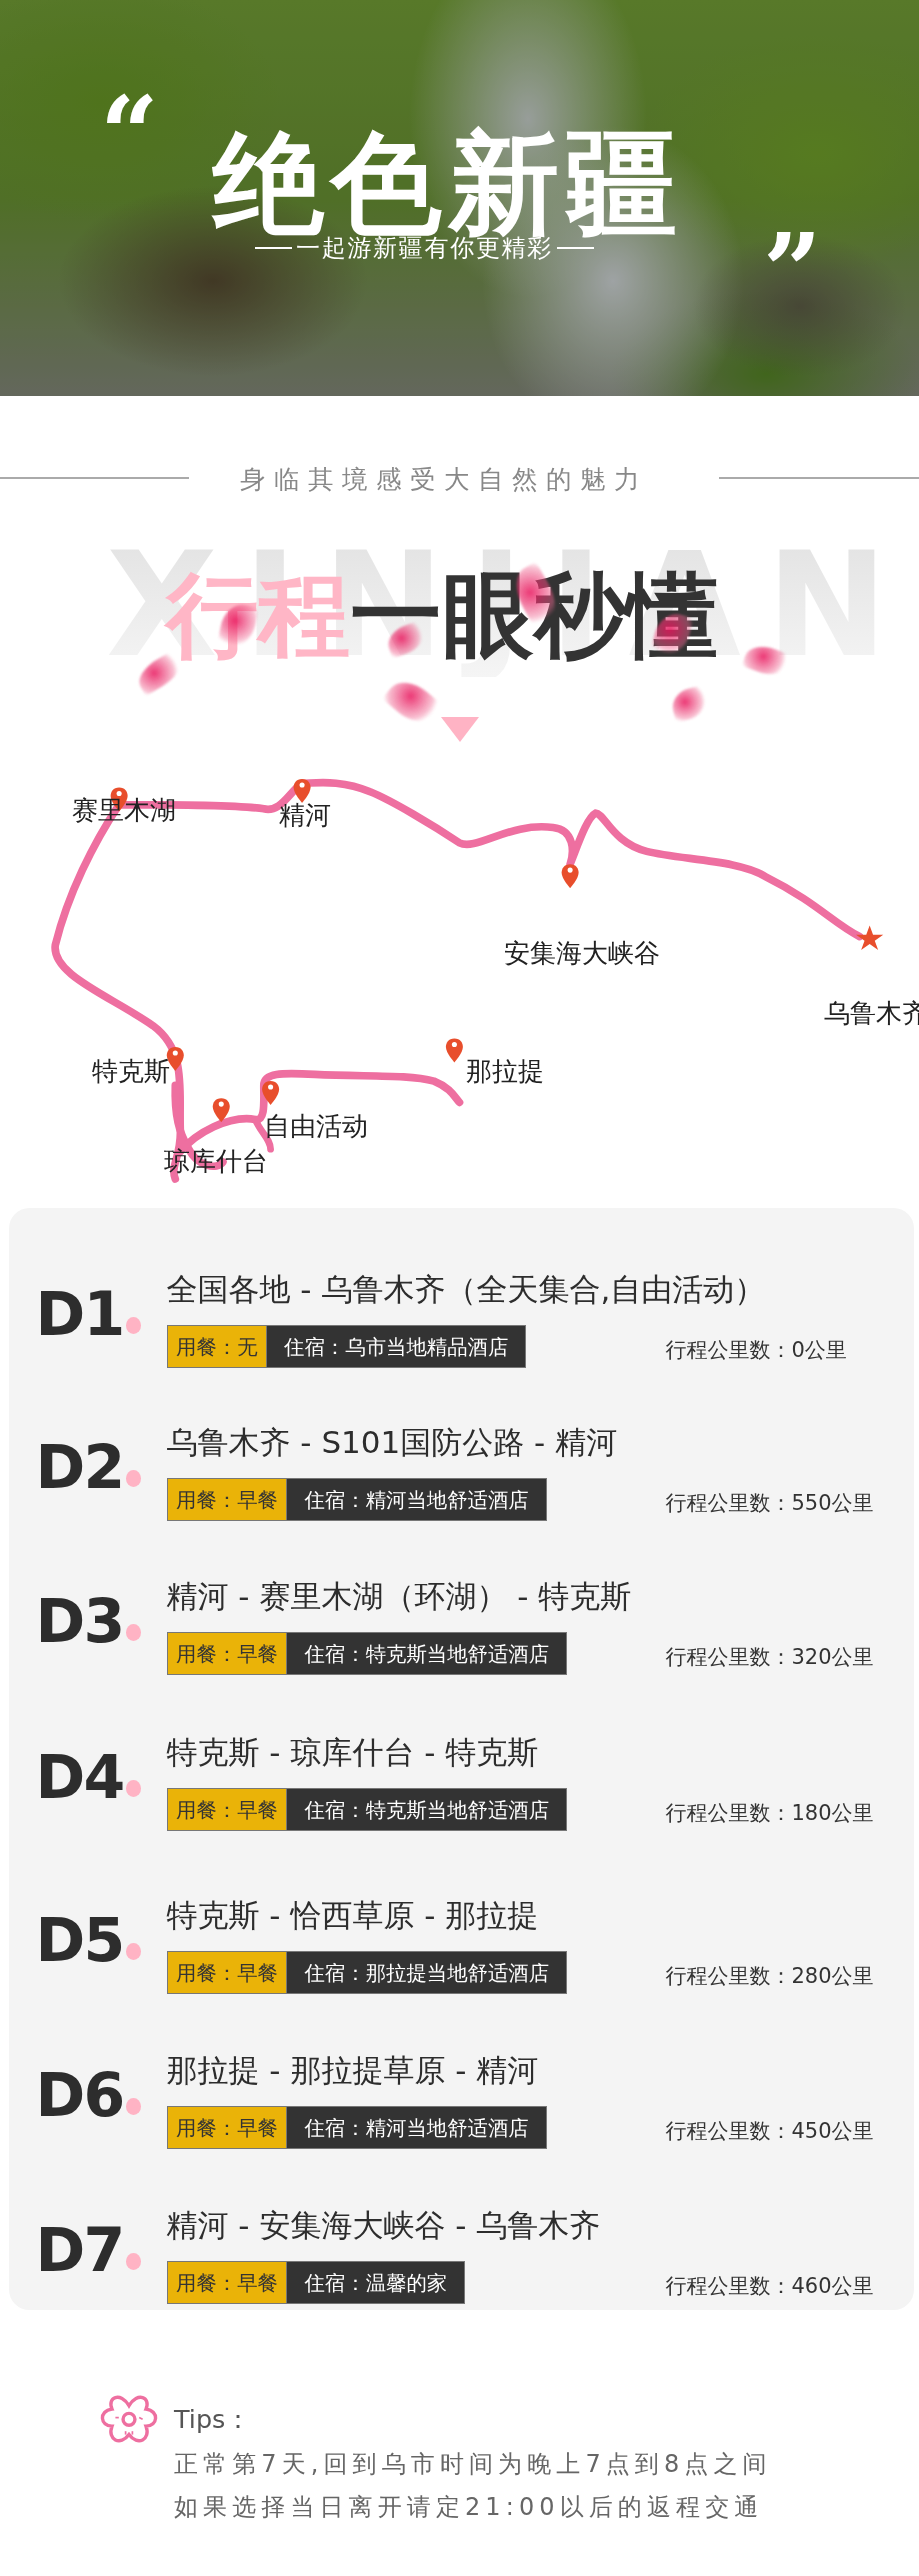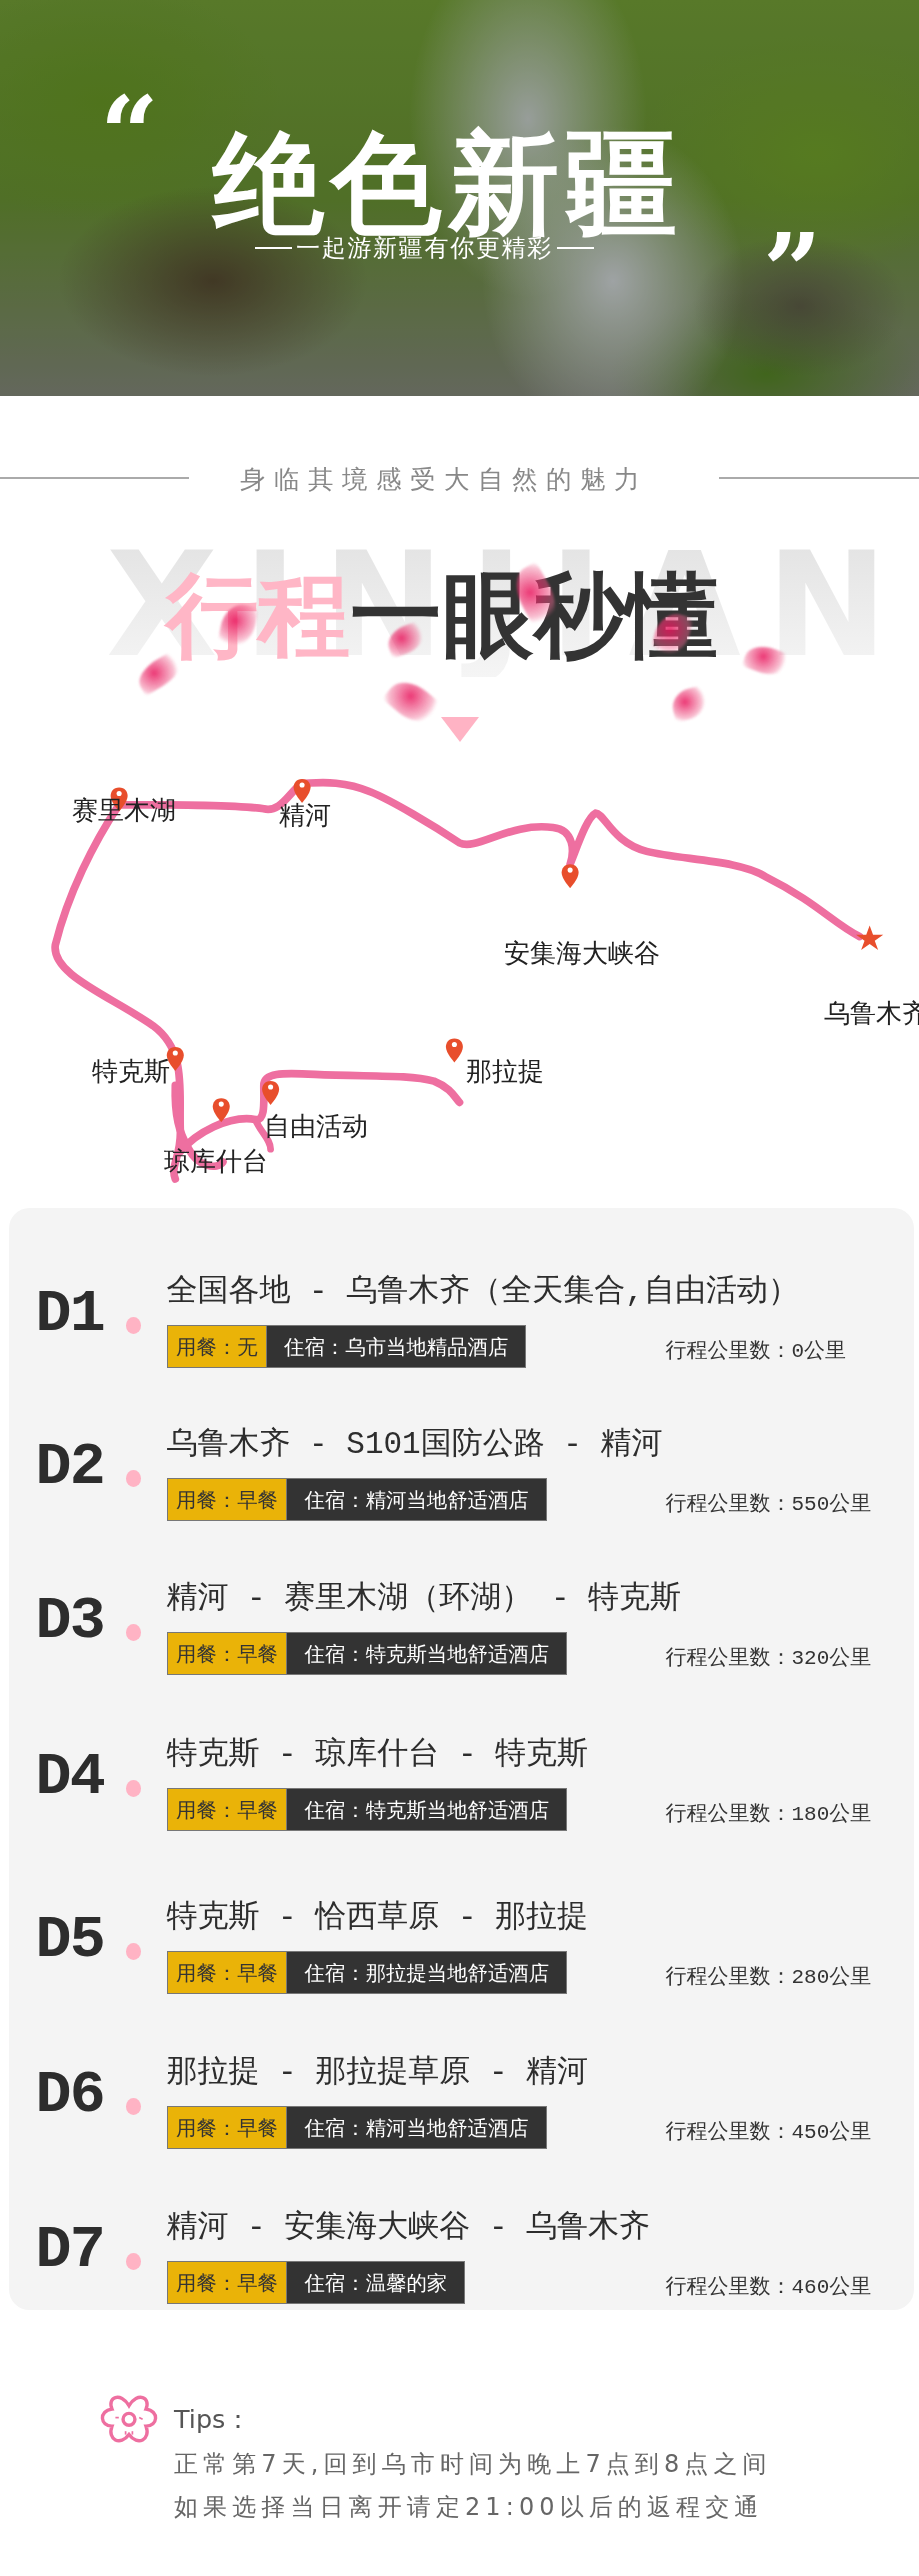--- a/index.html
+++ b/index.html
@@ -41,21 +41,21 @@
   .petal { position:absolute; border-radius:60% 10% 60% 10%; background:radial-gradient(circle at 40% 40%, #e8175d, rgba(240,110,150,.5) 60%, transparent 75%); filter:blur(1.3px); opacity:.85; }
   .tri { position:absolute; left:441px; top:717px; width:0; height:0; border-left:19px solid transparent; border-right:19px solid transparent; border-top:25.5px solid #ffb3c4; }
 
   
   .map { position:absolute; left:0; top:766px; width:919px; height:426px; }
   .map svg { position:absolute; left:0; top:0; }
   .map-label { position:absolute; font-size:26px; color:#222; white-space:nowrap; }
 
   
   .card { position:absolute; left:8.5px; top:1208px; width:905px; height:1102px; background:#f4f4f4; border-radius:20.4px; }
-  .day { position:absolute; left:0; width:905px; height:119px;font-family:Liberation Mono, monospace; }
+  .day { position:absolute; left:0; width:905px; height:119px; }
   .day-num { position:absolute; left:27px; top:37px; font-size:60px; font-weight:bold; color:#2d2d2d; letter-spacing:-1.7px; line-height:1; }
   .day-dot { position:absolute; left:117px; top:70px; width:15.3px; height:17px; border-radius:50%; background:#ffb3c4; }
   .day-route { position:absolute; left:158px; top:22px; font-size:31px; color:#2d2d2d; white-space:nowrap; }
   .tagbox { position:absolute; left:158px; top:78px; height:43px; display:flex; border:1.7px solid #777; }
   .meal { background:#eab308; color:#333; font-size:20.4px; padding:0 8.5px; display:flex; align-items:center; border-right:1.7px solid #777; }
   .hotel { background:#333; color:#fff; font-size:20.4px; padding:7px 17px; display:flex; align-items:center; }
   .dist { position:absolute; left:657px; top:89px; font-size:21px; color:#333; white-space:nowrap; }
 
   
   .tips { position:absolute; left:0; top:2387px; width:787px; height:170px; }

